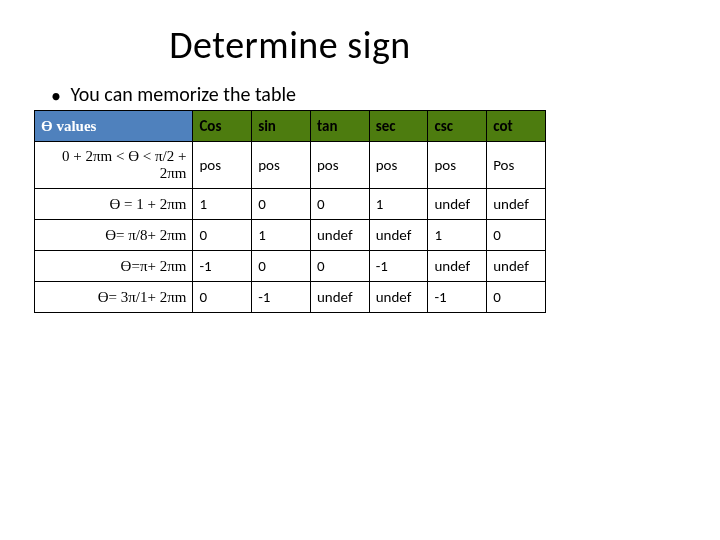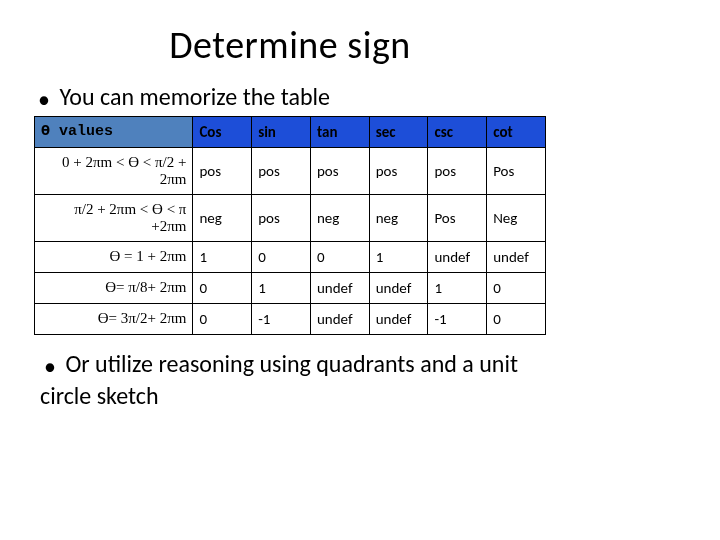--- a/index.html
+++ b/index.html
@@ -20,22 +20,22 @@
     position: relative;
   }
   .title {
     text-align: center;
     font-size: 38px;
     font-weight: 400;
     margin: 4px 0 14px 0;
     letter-spacing: 0.5px;
   }
   .bullet-top, .bullet-bottom {
-    font-size: 24px;
-    margin: 4px 0 2px 0;
+    font-size: 20px;
+    margin: 4px 0 2px 12px;
   }
   .bullet-top .dot, .bullet-bottom .dot {
     display: inline-block;
     width: 20px;
     text-align: center;
     vertical-align: middle;
   }
   .bullet-bottom {
     margin-top: 14px;
     margin-left: 6px;
@@ -49,26 +49,26 @@
   }
   table.trig th, table.trig td {
     border: 1px solid #000;
     padding: 6px 6px;
     vertical-align: middle;
     background: #fff;
   }
   table.trig th {
     font-weight: 700;
     text-align: left;
-    background: #1d4ed8;
+    background: #4d7c0f;
   }
   .hdr-theta {
     background: #4f81bd !important;
-    color: #000000;
-    font-family: Liberation Mono, monospace;
+    color: #ffffff;
+    font-family: Liberation Serif, serif;
     font-weight: 700;
     border-color: #000 !important;
   }
   .col-theta {
     width: 31%;
     font-family: "Times New Roman", serif;
   }
   .col-fn { width: 11.5%; }
   td.rowlabel {
     font-family: "Times New Roman", serif;
@@ -112,56 +112,52 @@
       <tr>
         <td class="rowlabel">0 + 2πm  &lt;  Ө  &lt;   π/2  +  2πm</td>
         <td>pos</td>
         <td>pos</td>
         <td>pos</td>
         <td>pos</td>
         <td>pos</td>
         <td>Pos</td>
       </tr>
       <tr>
-        <td class="rowlabel">π/2  +  2πm  &lt; Ө  &lt; π +2πm</td>
-        <td>neg</td>
-        <td>pos</td>
-        <td>neg</td>
-        <td>neg</td>
-        <td>Pos</td>
-        <td>Neg</td>
-      </tr>
-      <tr>
         <td class="rowlabel">Ө = 1 + 2πm</td>
         <td>1</td>
         <td>0</td>
         <td>0</td>
         <td>1</td>
         <td>undef</td>
         <td>undef</td>
       </tr>
       <tr>
         <td class="rowlabel">Ө=  π/8+ 2πm</td>
         <td>0</td>
         <td>1</td>
         <td>undef</td>
         <td>undef</td>
         <td>1</td>
         <td>0</td>
       </tr>
       <tr>
-        <td class="rowlabel">Ө= 3π/2+ 2πm</td>
+        <td class="rowlabel">Ө=π+ 2πm</td>
+        <td>-1</td>
+        <td>0</td>
+        <td>0</td>
+        <td>-1</td>
+        <td>undef</td>
+        <td>undef</td>
+      </tr>
+      <tr>
+        <td class="rowlabel">Ө= 3π/1+ 2πm</td>
         <td>0</td>
         <td>-1</td>
         <td>undef</td>
         <td>undef</td>
         <td>-1</td>
         <td>0</td>
       </tr>
     </tbody>
   </table>
 
-  <div class="bullet-bottom">
-    <span class="dot">•</span>
-    <span>Or utilize reasoning using quadrants and a unit circle sketch</span>
-  </div>
 
 </div>
 
 </body></html>

